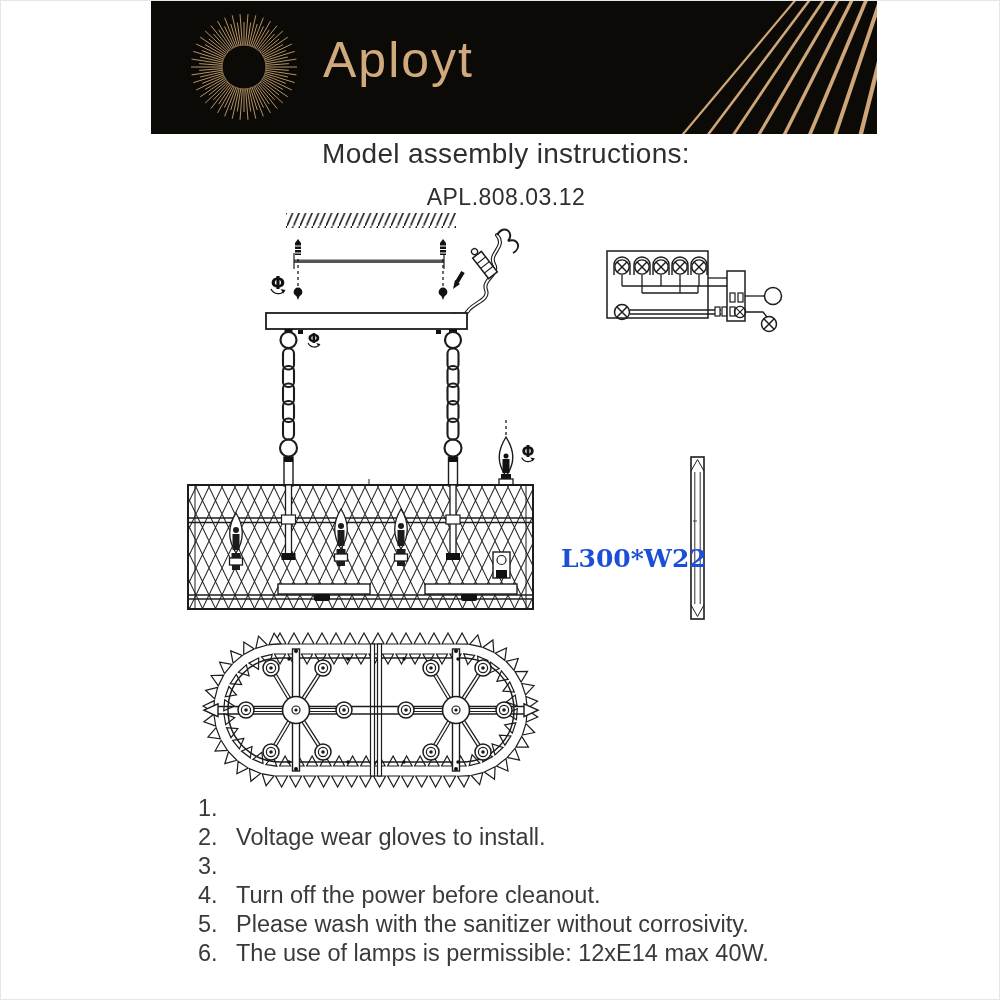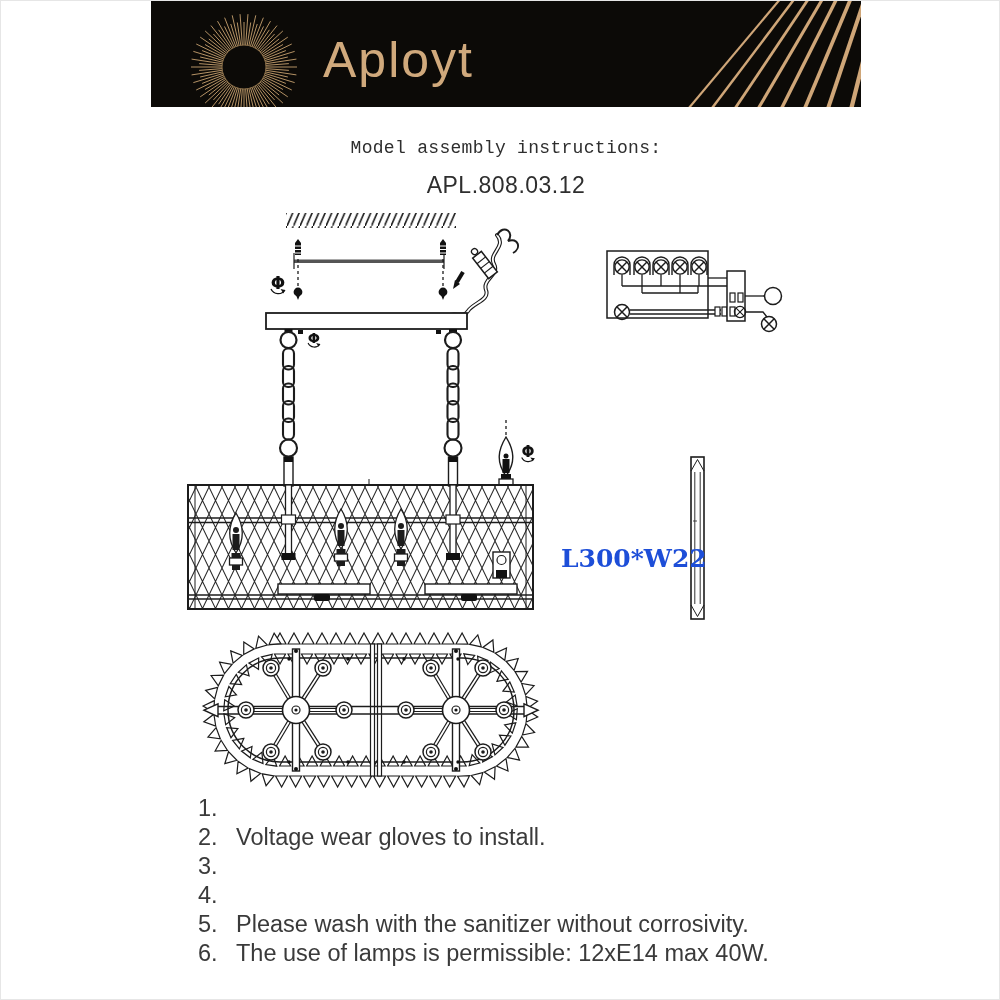--- a/index.html
+++ b/index.html
@@ -1,26 +1,26 @@
 <!DOCTYPE html>
 <html><head>
 <meta charset="utf-8">
 <style>
   html,body{margin:0;padding:0;width:1000px;height:1000px;background:#fff;overflow:hidden;
     font-family:"Liberation Sans",sans-serif;}
   .page{position:relative;width:998px;height:998px;background:#fff;border:1px solid #e6e6e6;}
   
-  .banner{position:absolute;left:150px;top:0;width:710px;height:106px;background:#0c0a07;overflow:hidden;}
+  .banner{position:absolute;left:150px;top:0;width:710px;height:133px;background:#0c0a07;overflow:hidden;padding-left:16px;}
   .logo-svg{position:absolute;left:28px;top:1px;width:130px;height:130px;}
   .brand{position:absolute;left:172px;top:30px;font-size:50px;font-weight:400;letter-spacing:2px;
     color:#d0a97c;}
   .rays-svg{position:absolute;right:0;top:0;width:360px;height:133px;}
   
   .title-block{position:absolute;left:150px;top:137px;width:710px;text-align:center;color:#2e2e2e;}
-  .title-heading{font-size:18px;letter-spacing:0.3px;font-family:Liberation Mono, monospace;}
+  .title-heading{font-size:28px;letter-spacing:0.3px;}
   .title-model{font-size:23px;margin-top:14px;letter-spacing:0.5px;}
   
   .diagram-svg{position:absolute;left:0;top:0;width:1000px;height:1000px;}
   
   .crystal-label{position:absolute;top:543px;font-family:"DejaVu Serif",serif;font-weight:bold;
     font-size:25px;color:#1d4ed8;white-space:pre;}
   .crystal-label.left{left:560px;width:126px;text-align:right;}
   .crystal-label.right{left:710px;}
   
   .instructions{position:absolute;left:197px;top:793px;width:680px;margin:0;padding:0;list-style:none;
@@ -497,20 +497,21 @@
       </li>
       <li>
         <span class="num">2.</span>
         <span>Voltage wear gloves to install.</span>
       </li>
       <li>
         <span class="num">3.</span>
       </li>
       <li>
         <span class="num">4.</span>
+        <span>Turn off the power before cleanout.</span>
       </li>
       <li>
         <span class="num">5.</span>
         <span>Please wash with the sanitizer without corrosivity.</span>
       </li>
       <li>
         <span class="num">6.</span>
         <span>The use of lamps is permissible: 12xE14 max 40W.</span>
       </li>
     </ol>

